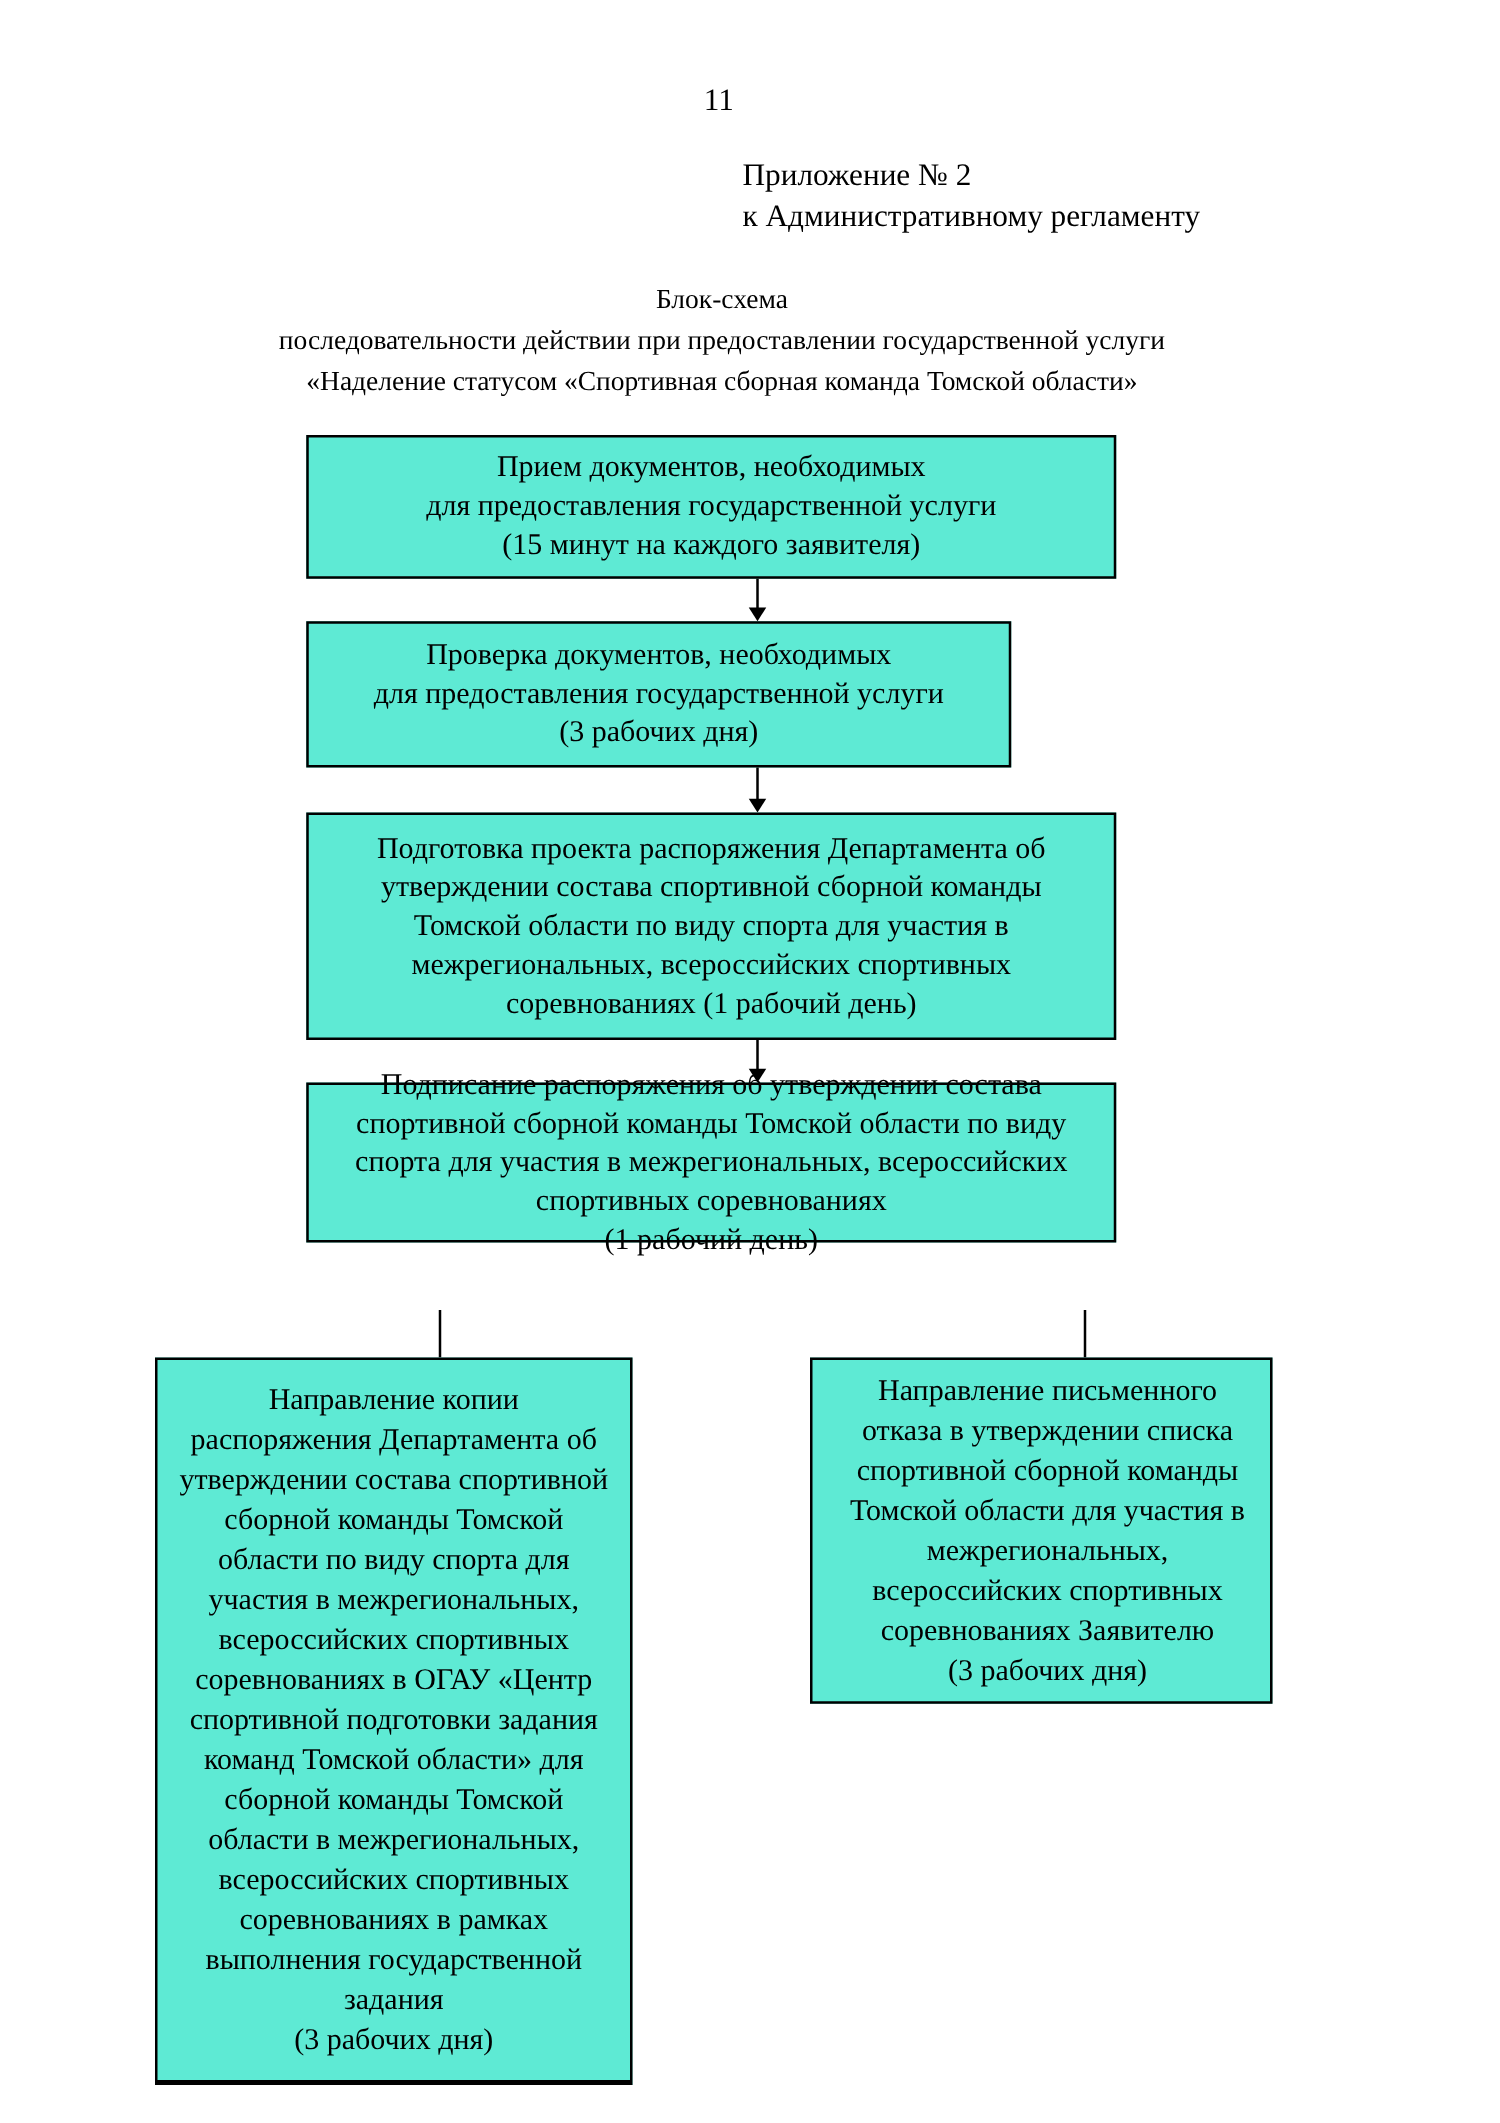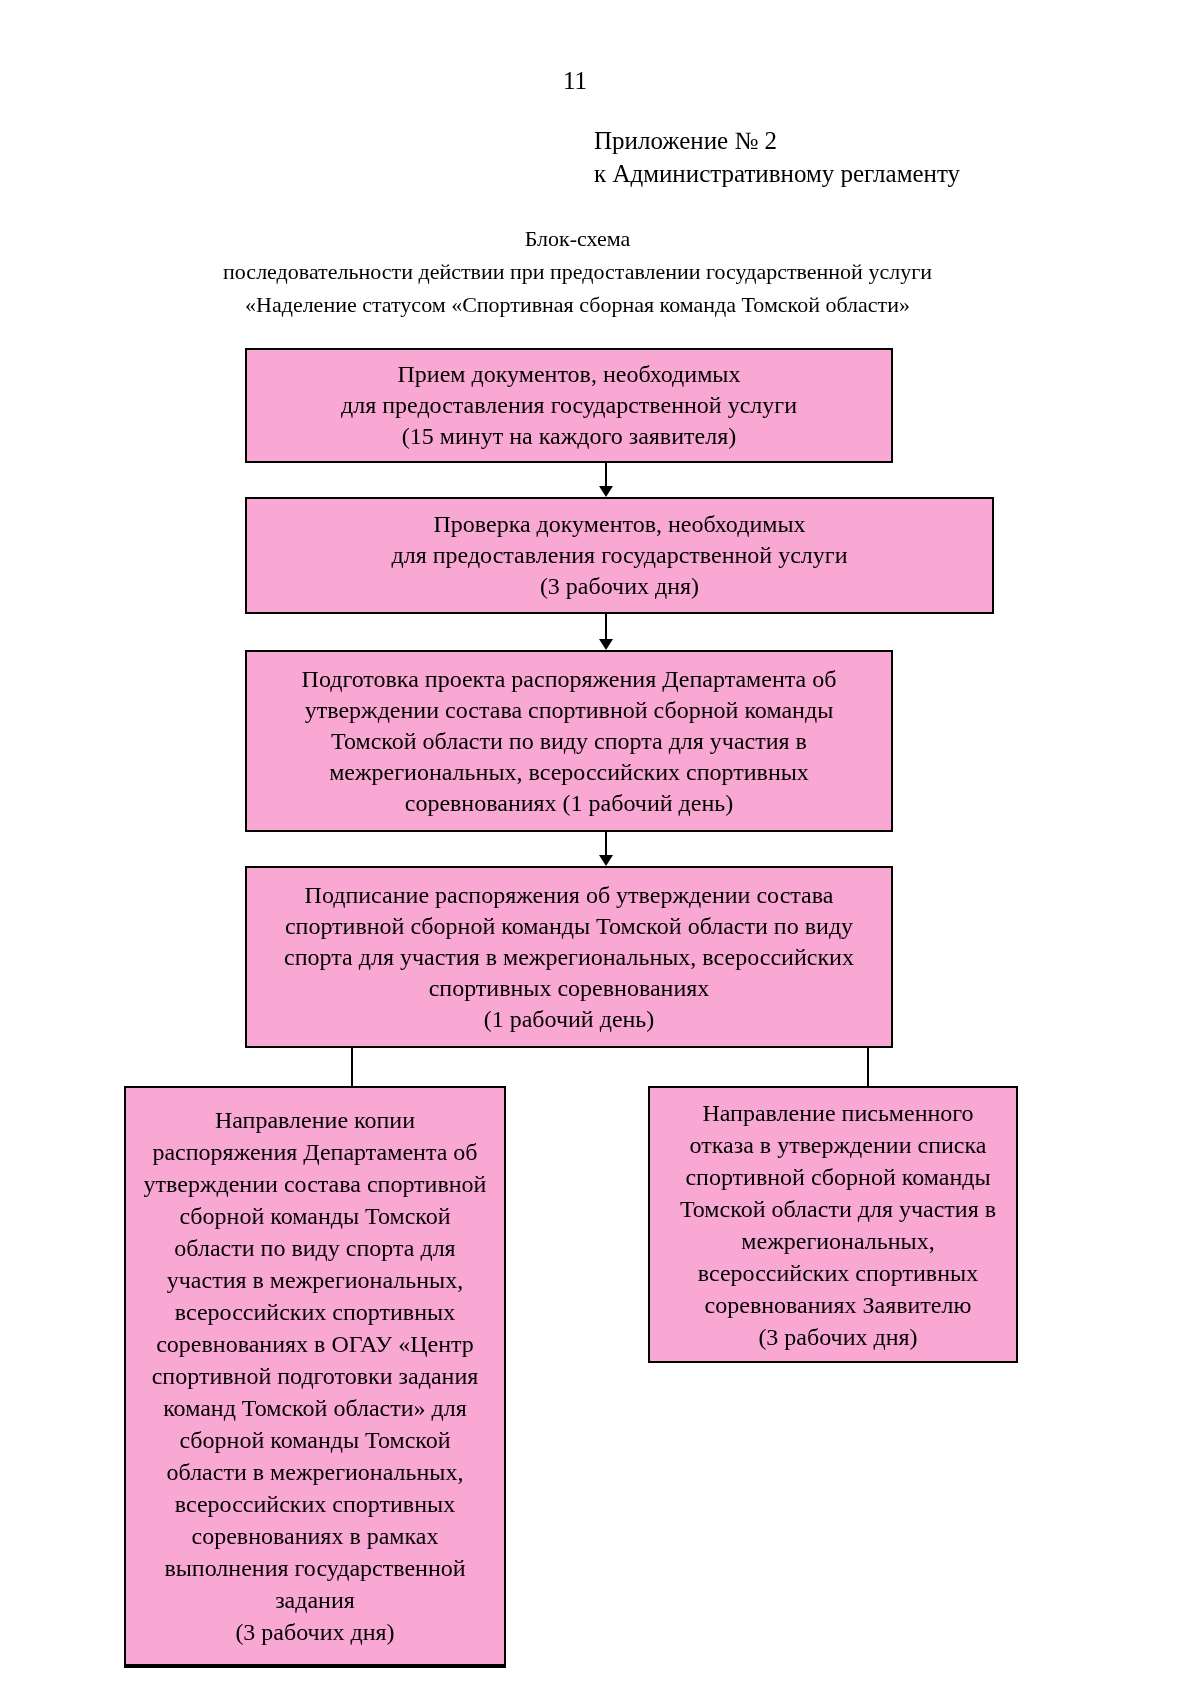--- a/index.html
+++ b/index.html
@@ -34,21 +34,21 @@
     width: 1155px;
     font-size: 22px;
     line-height: 33px;
     text-align: center;
   }
   .flow { position: absolute; inset: 0; }
   .box {
     position: absolute;
     box-sizing: border-box;
     border: 2px solid #000000;
-    background: #f9a8d4;
+    background: #5eead4;
     display: flex;
     flex-direction: column;
     justify-content: center;
     align-items: center;
     text-align: center;
     font-size: 24px;
     line-height: 31px;
     padding: 2px 6px;
   }
   .box--branch { line-height: 32px; padding: 0 4px; }
@@ -96,21 +96,21 @@
         <div>Прием документов, необходимых</div>
         <div>для предоставления государственной услуги</div>
         <div>(15 минут на каждого заявителя)</div>
       </div>
 
     <div class="arrow" style="left:599px; top:463px; height:34px;">
       <div class="arrow-line"></div>
       <div class="arrow-head"></div>
     </div>
 
-    <div class="box" style="left:245px; top:497px; width:749px; height:117px;text-align:right;">
+    <div class="box" style="left:245px; top:497px; width:564px; height:117px;text-align:right;">
         <div>Проверка документов, необходимых</div>
         <div>для предоставления государственной услуги</div>
         <div>(3 рабочих дня)</div>
       </div>
 
     <div class="arrow" style="left:599px; top:614px; height:36px;">
       <div class="arrow-line"></div>
       <div class="arrow-head"></div>
     </div>
 
@@ -120,21 +120,21 @@
         <div>Томской области по виду спорта для участия в</div>
         <div>межрегиональных, всероссийских спортивных</div>
         <div>соревнованиях (1 рабочий день)</div>
       </div>
 
     <div class="arrow" style="left:599px; top:832px; height:34px;">
       <div class="arrow-line"></div>
       <div class="arrow-head"></div>
     </div>
 
-    <div class="box" style="left:245px; top:866px; width:648px; height:182px;">
+    <div class="box" style="left:245px; top:866px; width:648px; height:128px;">
         <div>Подписание распоряжения об утверждении состава</div>
         <div>спортивной сборной команды Томской области по виду</div>
         <div>спорта для участия в межрегиональных, всероссийских</div>
         <div>спортивных соревнованиях</div>
         <div>(1 рабочий день)</div>
       </div>
 
     <div class="connector" style="left:351px; top:1048px; height:38px;"></div>
     <div class="connector" style="left:867px; top:1048px; height:38px;"></div>
 

